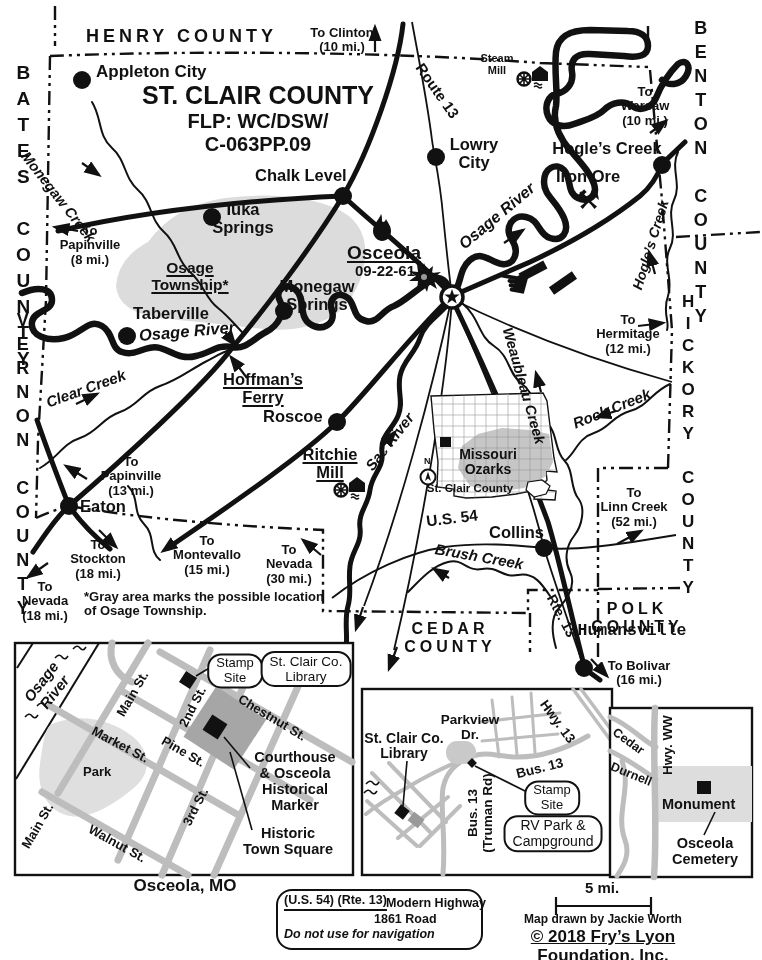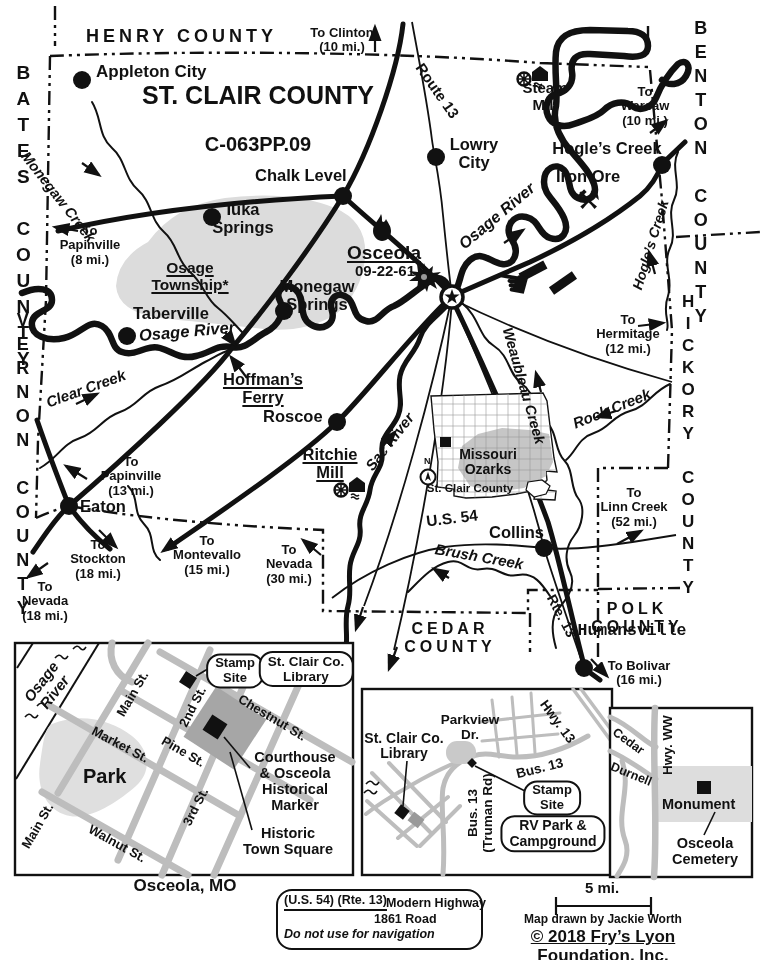--- a/index.html
+++ b/index.html
@@ -6,21 +6,21 @@
   .stage{position:relative;width:762px;height:960px;background:#fff;overflow:hidden;
          font-family:"Liberation Sans","DejaVu Sans",sans-serif;color:#111;}
   svg.layer{position:absolute;left:0;top:0;}
   .lbl{position:absolute;font-weight:bold;white-space:pre-line;line-height:1.1;color:#111;}
   .c{text-align:center;transform:translateX(-50%);}
   .r{text-align:center;transform-origin:center;}
   .it{font-style:italic;}
   .ul{text-decoration:underline;text-decoration-thickness:2px;text-underline-offset:2px;}
   .vert{writing-mode:vertical-rl;text-orientation:upright;}
   .bubble{position:absolute;transform:translate(-50%,-50%);background:#fff;border:2.5px solid #111;
-          border-radius:14px;padding:1px 7px;font-weight:bold;text-align:center;white-space:pre-line;line-height:1.12;}
+          border-radius:14px;padding:1px 7px;font-weight:normal;text-align:center;white-space:pre-line;line-height:1.12;}
   .legendbox{position:absolute;left:276px;top:889px;width:203px;height:57px;border:2.5px solid #111;border-radius:16px;background:#fff;}
   .icon{position:absolute;color:#111;line-height:1;}
 </style>
 </head>
 <body>
 
 <div class="stage">
 
 <svg class="layer" width="762" height="960" viewBox="0 0 762 960">
   <defs>
@@ -238,21 +238,24 @@
 <div class="lbl vert" style="left:12px;top:62px;font-size:19px;letter-spacing:5px;">BATES COUNTY</div>
 <div class="lbl vert" style="left:690px;top:18px;font-size:18px;letter-spacing:4px;">BENTON COUNTY</div>
 <div class="lbl vert" style="left:12px;top:310px;font-size:18px;letter-spacing:4px;">VERNON COUNTY</div>
 <div class="lbl vert" style="left:678px;top:292px;font-size:17px;letter-spacing:3px;">HICKORY COUNTY</div>
 <div class="lbl c" style="left:450px;top:620px;font-size:16px;letter-spacing:4px;">CEDAR
 COUNTY</div>
 <div class="lbl c" style="left:637px;top:600px;font-size:16px;letter-spacing:4px;">POLK
 COUNTY</div>
 
 <div class="lbl c" style="left:258px;top:82px;font-size:25px;">ST. CLAIR COUNTY</div>
+<div class="lbl c" style="left:258px;top:110px;font-size:20px;">FLP: WC/DSW/</div>
 <div class="lbl c" style="left:258px;top:133px;font-size:20px;">C-063PP.09</div>
+<div class="lbl" style="left:84px;top:590px;font-size:13px;">*Gray area marks the possible location
+of Osage Township.</div>
 
 <div class="lbl" style="left:96px;top:63px;font-size:17px;">Appleton City</div>
 <div class="lbl" style="left:255px;top:166px;font-size:16.5px;">Chalk Level</div>
 <div class="lbl c" style="left:474px;top:135px;font-size:16.5px;">Lowry
 City</div>
 <div class="lbl c" style="left:607px;top:139px;font-size:16.5px;">Hogle’s Creek</div>
 <div class="lbl c" style="left:243px;top:200px;font-size:16.5px;">Iuka
 Springs</div>
 <div class="lbl c" style="left:317px;top:277px;font-size:16.5px;">Monegaw
 Springs</div>
@@ -275,21 +278,21 @@
 <div class="lbl r it" style="left:651px;top:245px;font-size:14px;transform:translate(-50%,-50%) rotate(-73deg);">Hogle’s Creek</div>
 
 <div class="lbl r" style="left:437px;top:91px;font-size:15px;transform:translate(-50%,-50%) rotate(55deg);">Route 13</div>
 <div class="lbl r" style="left:452px;top:518px;font-size:15.5px;transform:translate(-50%,-50%) rotate(-7deg);">U.S. 54</div>
 <div class="lbl r" style="left:561px;top:616px;font-size:14px;transform:translate(-50%,-50%) rotate(62deg);">Rte. 13</div>
 
 <div class="lbl c ul" style="left:190px;top:259px;font-size:15.5px;">Osage
 Township*</div>
 <div class="lbl c ul" style="left:263px;top:370px;font-size:16.5px;">Hoffman’s
 Ferry</div>
-<div class="lbl c" style="left:497px;top:80px;font-size:15px;margin-left:48px;">Steam
+<div class="lbl c" style="left:497px;top:52px;font-size:11px;">Steam
 Mill</div>
 <div class="lbl c ul" style="left:330px;top:445px;font-size:16.5px;">Ritchie
 Mill</div>
 <div class="lbl c" style="left:588px;top:167px;font-size:16.5px;">Iron Ore</div>
 <span class="icon" style="left:576px;top:186px;font-size:27px;font-family:'DejaVu Sans',sans-serif;">⚒</span>
 <span class="icon" style="left:496px;top:264px;font-size:38px;transform:rotate(10deg);font-family:'DejaVu Sans',sans-serif;">☚</span>
 
 <div class="lbl c" style="left:342px;top:26px;font-size:13px;">To Clinton
 (10 mi.)</div>
 <div class="lbl c" style="left:645px;top:85px;font-size:13px;">To
@@ -330,21 +333,21 @@
 <div class="lbl r it" style="left:48px;top:687px;font-size:15px;transform:translate(-50%,-50%) rotate(-52deg);">Osage
 River</div>
 <div class="lbl r" style="left:133px;top:694px;font-size:13px;transform:translate(-50%,-50%) rotate(-60deg);">Main St.</div>
 <div class="lbl r" style="left:38px;top:826px;font-size:13px;transform:translate(-50%,-50%) rotate(-60deg);">Main St.</div>
 <div class="lbl r" style="left:193px;top:707px;font-size:13px;transform:translate(-50%,-50%) rotate(-63deg);">2nd St.</div>
 <div class="lbl r" style="left:196px;top:807px;font-size:13px;transform:translate(-50%,-50%) rotate(-63deg);">3rd St.</div>
 <div class="lbl r" style="left:120px;top:745px;font-size:13px;transform:translate(-50%,-50%) rotate(28deg);">Market St.</div>
 <div class="lbl r" style="left:183px;top:752px;font-size:13px;transform:translate(-50%,-50%) rotate(30deg);">Pine St.</div>
 <div class="lbl r" style="left:272px;top:718px;font-size:13px;transform:translate(-50%,-50%) rotate(31deg);">Chestnut St.</div>
 <div class="lbl r" style="left:117px;top:844px;font-size:13px;transform:translate(-50%,-50%) rotate(29deg);">Walnut St.</div>
-<div class="lbl" style="left:83px;top:765px;font-size:20px;">Park</div>
+<div class="lbl" style="left:83px;top:765px;font-size:13px;">Park</div>
 <div class="bubble" style="left:235px;top:671px;font-size:13px;">Stamp
 Site</div>
 <div class="bubble" style="left:306px;top:669px;font-size:13.5px;">St. Clair Co.
 Library</div>
 <div class="lbl c" style="left:295px;top:750px;font-size:14.5px;">Courthouse
 &amp; Osceola
 Historical
 Marker</div>
 <div class="lbl c" style="left:288px;top:826px;font-size:14.5px;">Historic
 Town Square</div>

